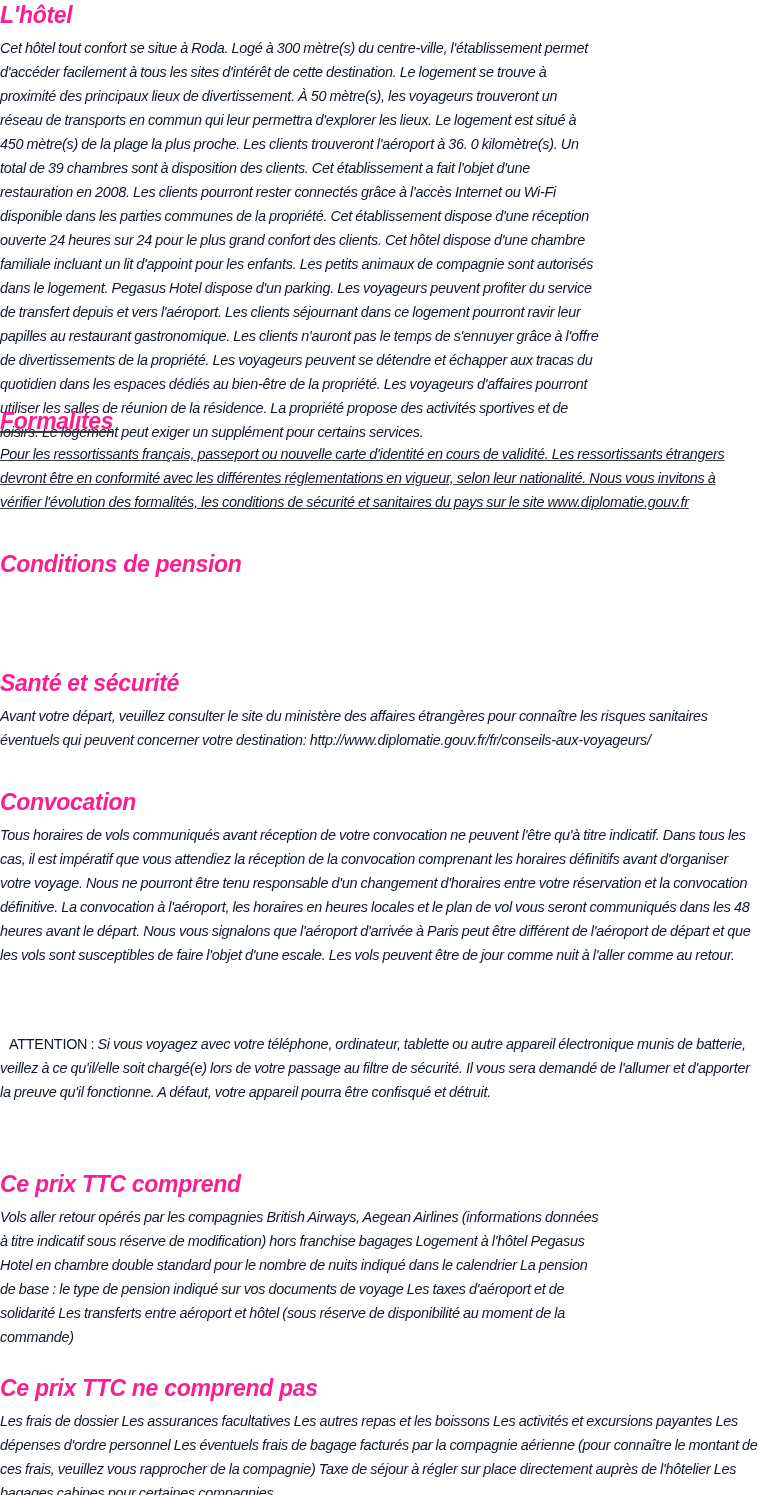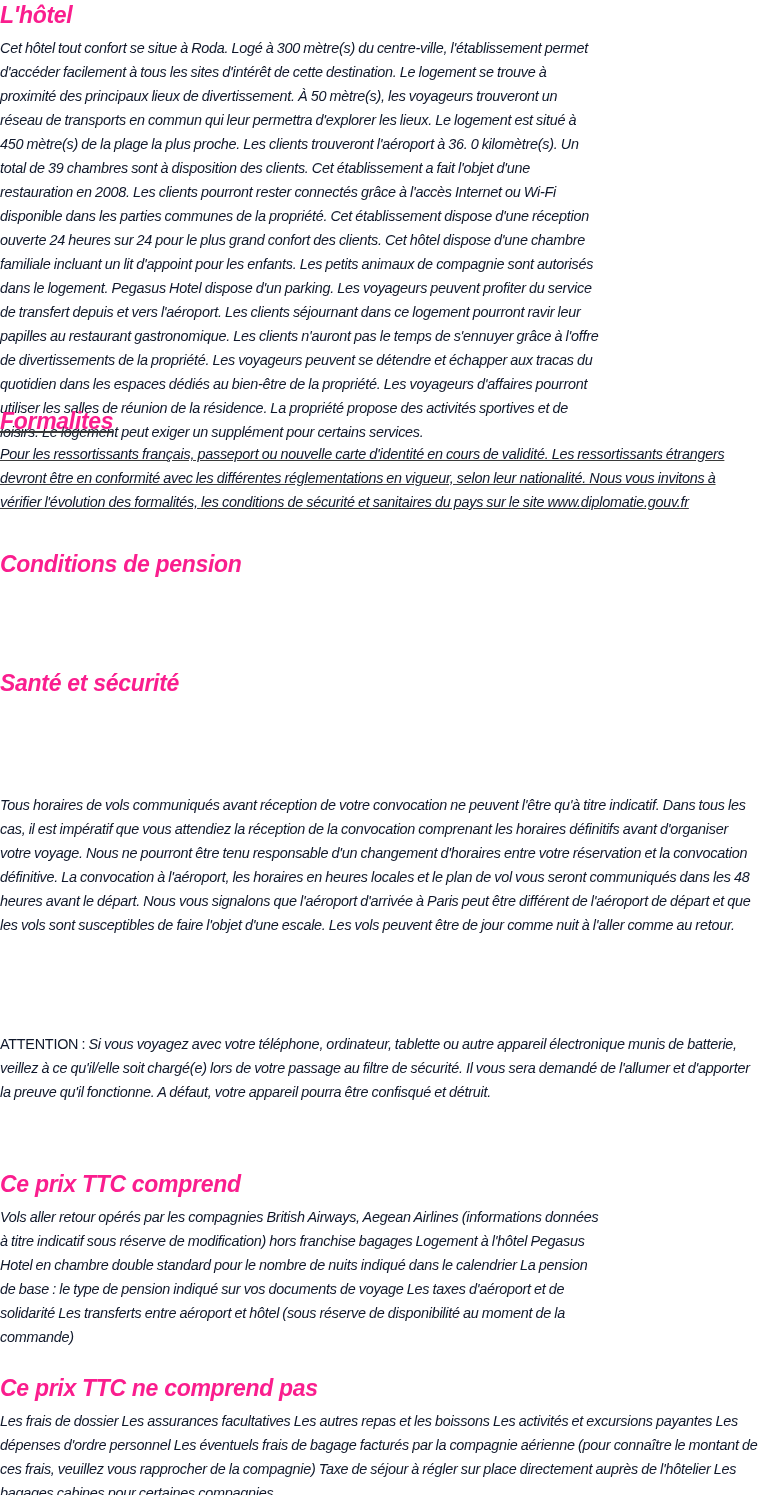--- a/index.html
+++ b/index.html
@@ -36,20 +36,21 @@
       margin: 6px 0 0 0;
       font-style: italic;
       font-size: 14.4px;
       line-height: 24px;
       letter-spacing: -0.25px;
       color: #0f172a;
       word-spacing: -0.5px;
     }
     .upright {
       font-style: normal;
+      padding-left: 9px;
     }
     .s-hotel   { position: absolute; top: 0;    left: 0; width: 600px; }
     .s-form    { position: absolute; top: 406px; left: 0; width: 758px; text-decoration: underline; }
     .s-pension { position: absolute; top: 549px; left: 0; width: 758px; }
     .s-sante   { position: absolute; top: 668px; left: 0; width: 708px; }
     .s-convoc  { position: absolute; top: 787px; left: 0; width: 758px; }
     .s-info    { position: absolute; top: 1026px; left: 0; width: 758px; }
     .s-incl    { position: absolute; top: 1169px; left: 0; width: 606px; }
     .s-excl    { position: absolute; top: 1360px; left: 0; width: 758px; margin-top: 13px; }
   </style>
@@ -67,23 +68,25 @@
     <h2 class="section-title">Formalites</h2>
     <p class="section-body">Pour les ressortissants français, passeport ou nouvelle carte d'identité en cours de validité. Les ressortissants étrangers devront être en conformité avec les différentes réglementations en vigueur, selon leur nationalité. Nous vous invitons à vérifier l'évolution des formalités, les conditions de sécurité et sanitaires du pays sur le site www.diplomatie.gouv.fr</p>
   </section>
 
   <section class="section s-pension">
     <h2 class="section-title">Conditions de pension</h2>
   </section>
 
   <section class="section s-sante">
     <h2 class="section-title">Santé et sécurité</h2>
+    <p class="section-body">Avant votre départ, veuillez consulter le site du ministère des affaires étrangères pour connaître les risques sanitaires éventuels qui peuvent concerner votre destination: http://www.diplomatie.gouv.fr/fr/conseils-aux-voyageurs/</p>
   </section>
 
   <section class="section s-convoc">
+    <h2 class="section-title">Convocation</h2>
     <p class="section-body">Tous horaires de vols communiqués avant réception de votre convocation ne peuvent l'être qu'à titre indicatif. Dans tous les cas, il est impératif que vous attendiez la réception de la convocation comprenant les horaires définitifs avant d'organiser votre voyage. Nous ne pourront être tenu responsable d'un changement d'horaires entre votre réservation et la convocation définitive. La convocation à l'aéroport, les horaires en heures locales et le plan de vol vous seront communiqués dans les 48 heures avant le départ. Nous vous signalons que l'aéroport d'arrivée à Paris peut être différent de l'aéroport de départ et que les vols sont susceptibles de faire l'objet d'une escale. Les vols peuvent être de jour comme nuit à l'aller comme au retour.</p>
   </section>
 
   <section class="section s-info">
     <p class="section-body"><span class="upright">ATTENTION : </span><span>Si vous voyagez avec votre téléphone, ordinateur, tablette ou autre appareil électronique munis de batterie, veillez à ce qu'il/elle soit chargé(e) lors de votre passage au filtre de sécurité. Il vous sera demandé de l'allumer et d'apporter la preuve qu'il fonctionne. A défaut, votre appareil pourra être confisqué et détruit.</span></p>
   </section>
 
   <section class="section s-incl">
     <h2 class="section-title">Ce prix TTC comprend</h2>
     <p class="section-body">Vols aller retour opérés par les compagnies British Airways, Aegean Airlines (informations données à titre indicatif sous réserve de modification) hors franchise bagages Logement à l'hôtel Pegasus Hotel en chambre double standard pour le nombre de nuits indiqué dans le calendrier La pension de base : le type de pension indiqué sur vos documents de voyage Les taxes d'aéroport et de solidarité Les transferts entre aéroport et hôtel (sous réserve de disponibilité au moment de la commande)</p>

